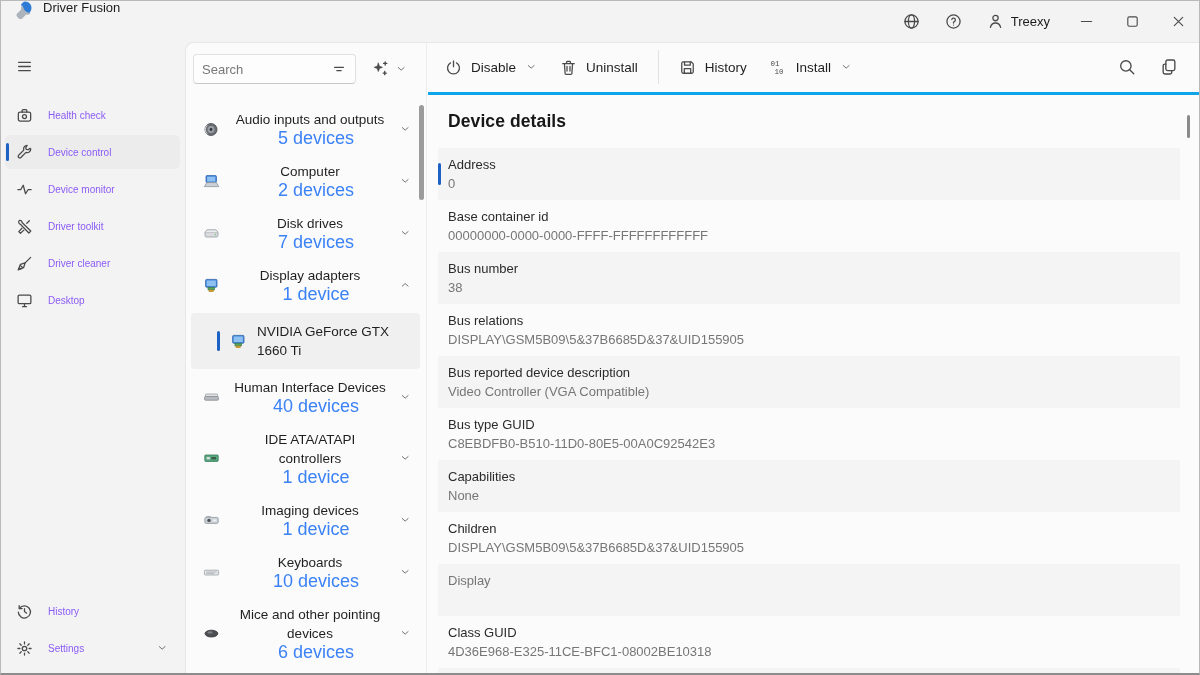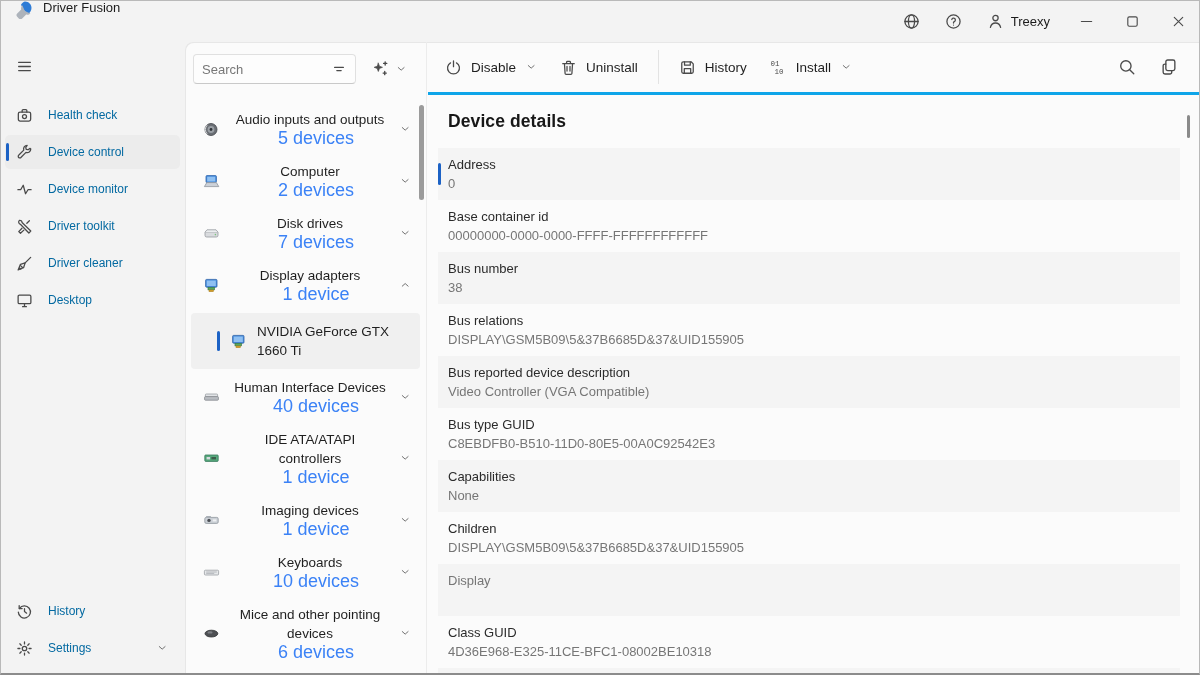--- a/index.html
+++ b/index.html
@@ -25,21 +25,21 @@
   .user-name { font-size:13px; }
   .cap-btn { width:44px; height:42px; display:flex; align-items:center; justify-content:center; margin-left:2px; }
 
   
   .sidebar { position:absolute; top:42px; left:0; width:185px; bottom:0; }
   .hamburger { width:34px; height:32px; margin:8px 0 0 7px; display:flex; align-items:center; justify-content:center; border-radius:5px; }
   .nav { margin-top:16px; }
   .nav-item { position:relative; display:flex; align-items:center; height:34px; margin:3px 5px; padding-left:11px; gap:15px; border-radius:5px; }
   .nav-item.selected { background:#ececec; }
   .nav-item.selected::before { content:""; position:absolute; left:1px; top:50%; transform:translateY(-50%); width:3px; height:18px; border-radius:3px; background:var(--accent); }
-  .nav-label { font-size:12px; color:#0369a1; white-space:nowrap; }
+  .nav-label { font-size:10px; color:#8b5cf6; white-space:nowrap; }
   .nav-icon { width:17px; height:17px; }
   .nav-bottom { position:absolute; bottom:7px; left:0; right:0; }
   .nav-chevron { margin-left:auto; margin-right:11px; }
 
   
   .content { position:absolute; left:185px; top:42px; right:0; bottom:0; background:#fbfbfb;
              border-top-left-radius:8px; box-shadow:inset 1px 1px 0 #e7e7e7; }
 
   
   .panel { position:absolute; left:0; top:0; bottom:0; width:242px; border-right:1px solid #ececec; }

